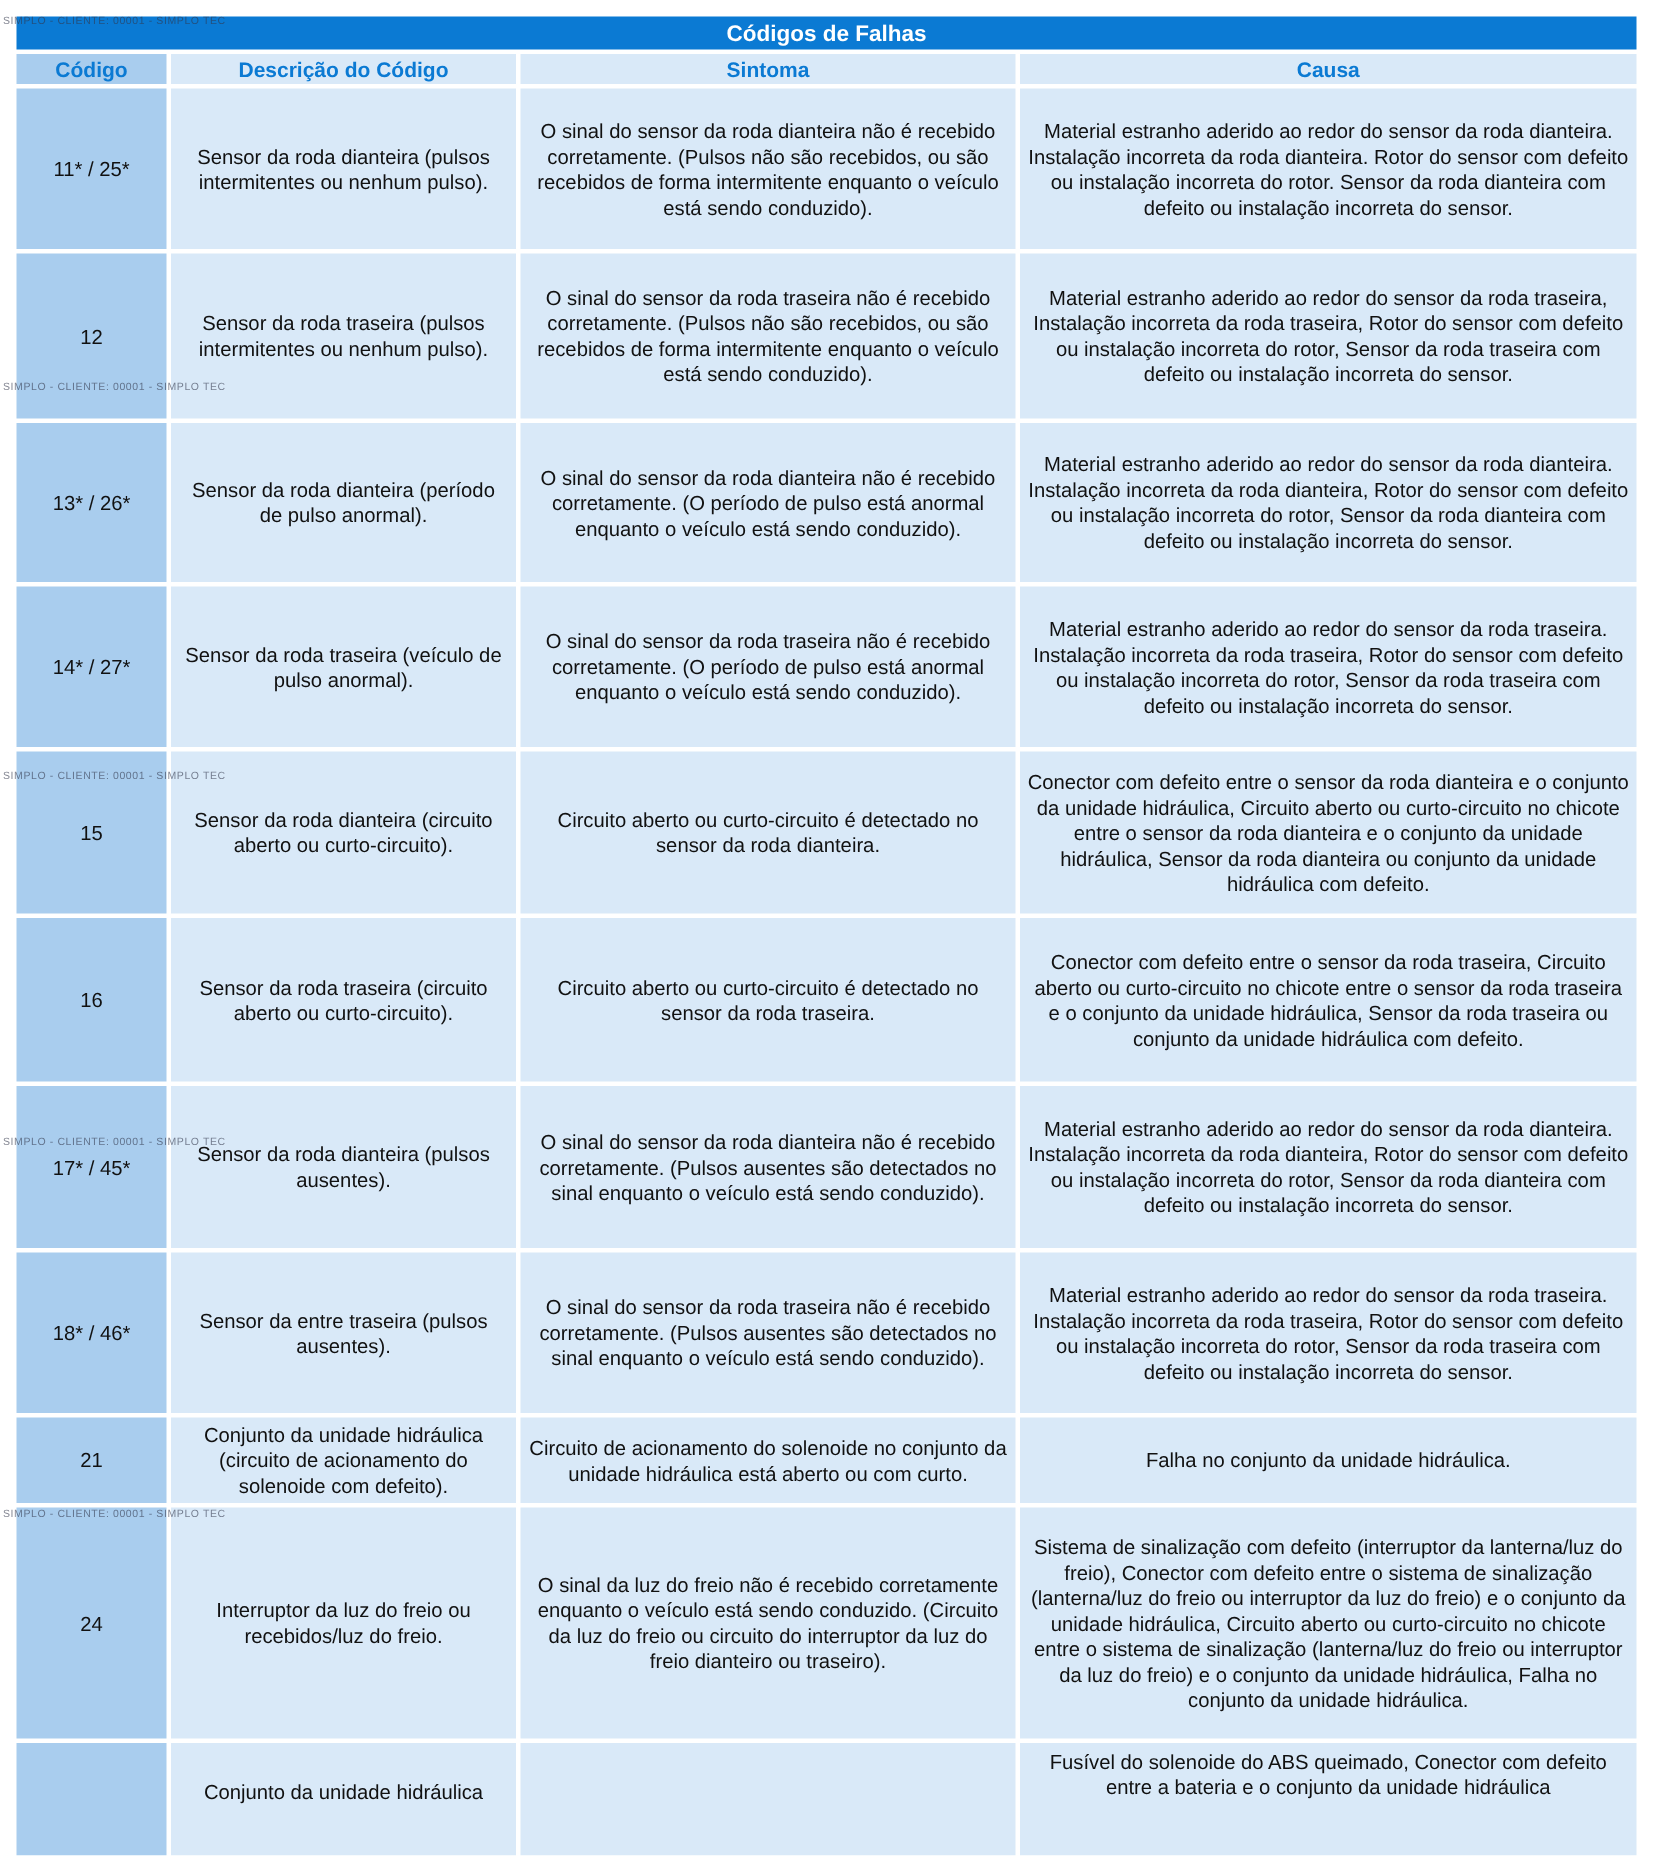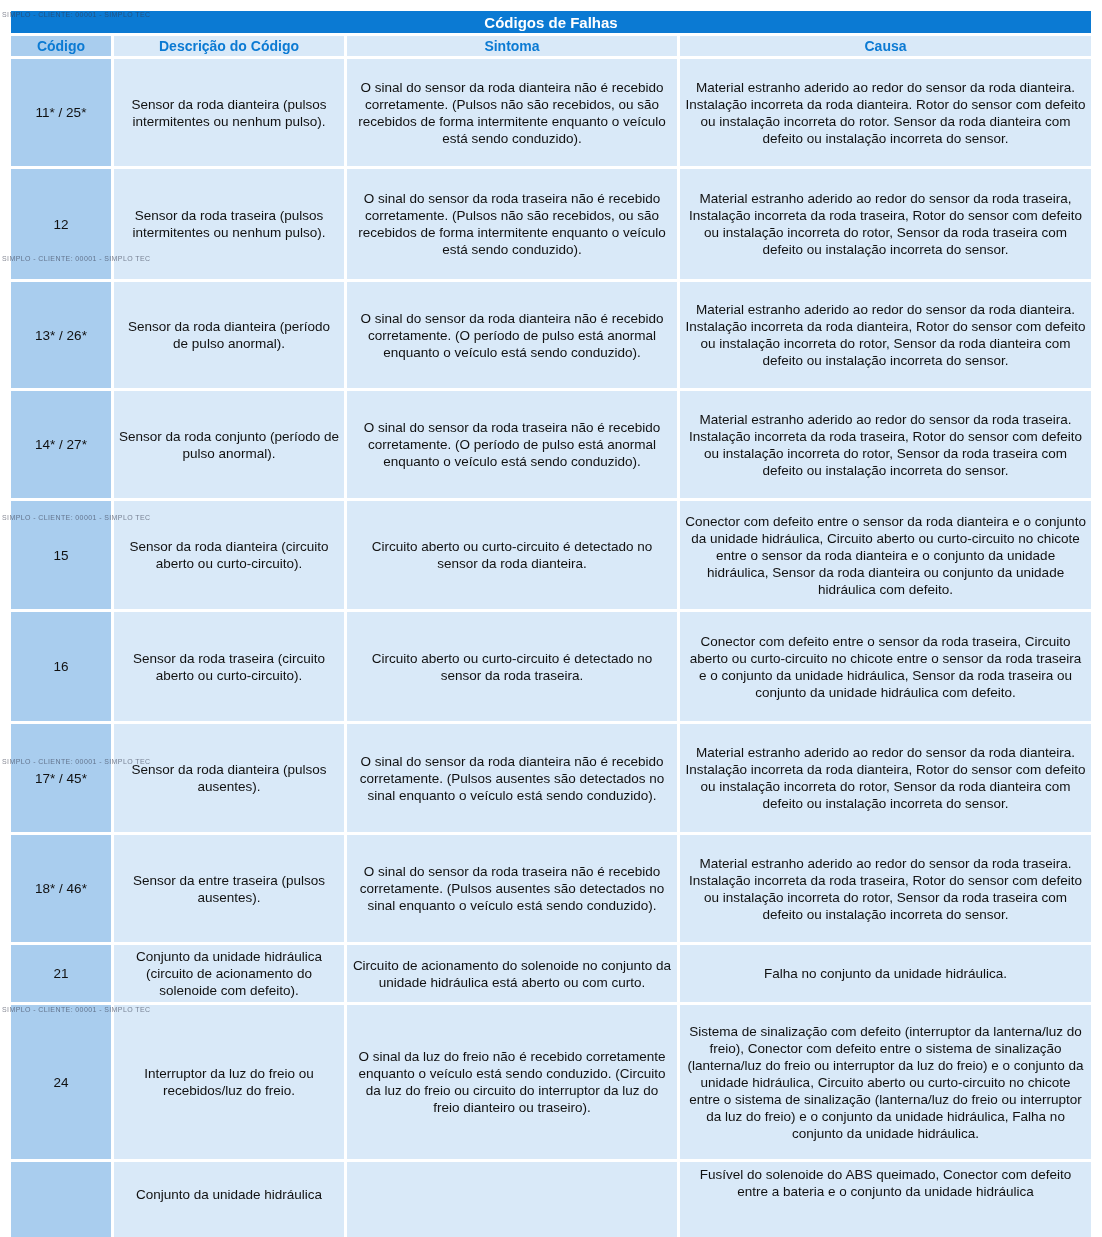--- a/index.html
+++ b/index.html
@@ -117,21 +117,21 @@
       <td class="cause">Material estranho aderido ao redor do sensor da roda traseira, Instalação incorreta da roda traseira, Rotor do sensor com defeito ou instalação incorreta do rotor, Sensor da roda traseira com defeito ou instalação incorreta do sensor.</td>
     </tr>
         <tr style="height: 106px;">
       <td class="code">13* / 26*</td>
       <td class="desc">Sensor da roda dianteira (período de pulso anormal).</td>
       <td class="symptom">O sinal do sensor da roda dianteira não é recebido corretamente. (O período de pulso está anormal enquanto o veículo está sendo conduzido).</td>
       <td class="cause">Material estranho aderido ao redor do sensor da roda dianteira. Instalação incorreta da roda dianteira, Rotor do sensor com defeito ou instalação incorreta do rotor, Sensor da roda dianteira com defeito ou instalação incorreta do sensor.</td>
     </tr>
         <tr style="height: 107px;">
       <td class="code">14* / 27*</td>
-      <td class="desc">Sensor da roda conjunto (período de pulso anormal).</td>
+      <td class="desc">Sensor da roda traseira (veículo de pulso anormal).</td>
       <td class="symptom">O sinal do sensor da roda traseira não é recebido corretamente. (O período de pulso está anormal enquanto o veículo está sendo conduzido).</td>
       <td class="cause">Material estranho aderido ao redor do sensor da roda traseira. Instalação incorreta da roda traseira, Rotor do sensor com defeito ou instalação incorreta do rotor, Sensor da roda traseira com defeito ou instalação incorreta do sensor.</td>
     </tr>
         <tr style="height: 108px;">
       <td class="code">15</td>
       <td class="desc">Sensor da roda dianteira (circuito aberto ou curto-circuito).</td>
       <td class="symptom">Circuito aberto ou curto-circuito é detectado no sensor da roda dianteira.</td>
       <td class="cause">Conector com defeito entre o sensor da roda dianteira e o conjunto da unidade hidráulica, Circuito aberto ou curto-circuito no chicote entre o sensor da roda dianteira e o conjunto da unidade hidráulica, Sensor da roda dianteira ou conjunto da unidade hidráulica com defeito.</td>
     </tr>
         <tr style="height: 109px;">

